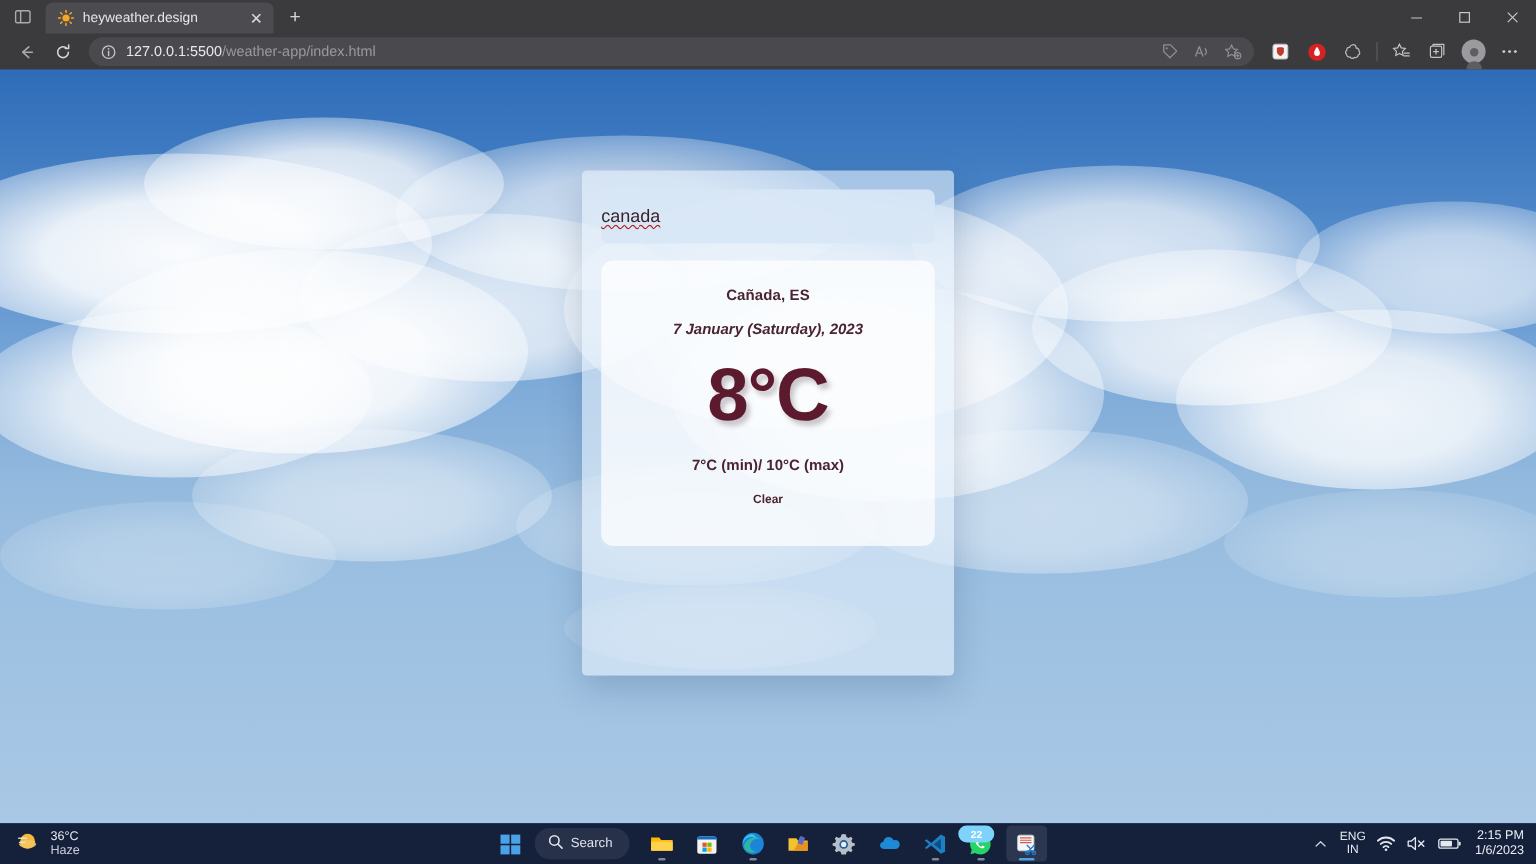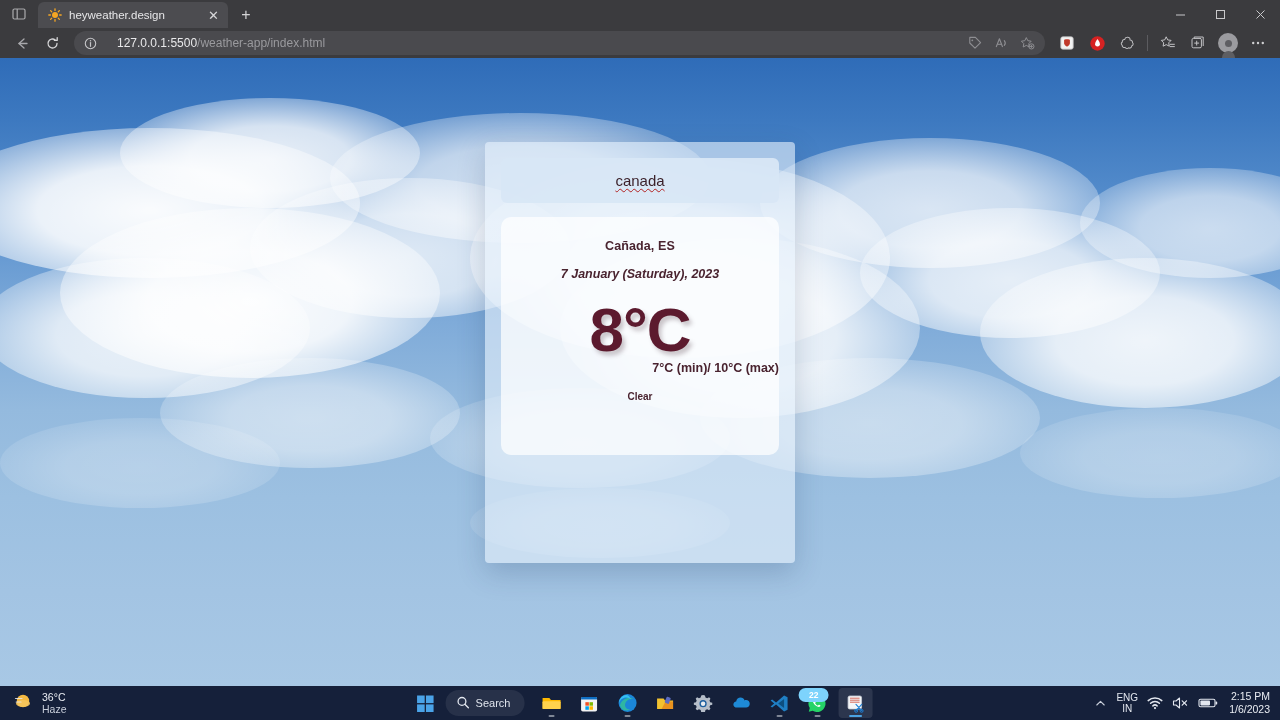--- a/index.html
+++ b/index.html
@@ -110,21 +110,20 @@
   .omnibox {
     flex: 1;
     height: 24px;
     background: #4a4a4e;
     border-radius: 12px;
     display: flex;
     align-items: center;
     padding: 0 6px 0 6px;
     margin: 0 6px;
     min-width: 0;
-    gap: 12px;
   }
   .omnibox-info {
     width: 20px; height: 20px;
     display: flex; align-items: center; justify-content: center;
     flex: none;
   }
   .url-text {
     font-size: 12px;
     margin-left: 5px;
     white-space: nowrap;
@@ -212,21 +211,20 @@
   }
 
   .search-box {
     width: 278px;
     height: 45px;
     background: rgba(216,231,246,.95);
     border: none;
     border-radius: 6px;
     display: flex;
     align-items: center;
-    justify-content: center;
     margin: 0 auto;
   }
   .search-text {
     font-size: 15px;
     color: #3a1f28;
     text-decoration: underline;
     text-decoration-color: #b22222;
     text-decoration-style: wavy;
     text-underline-offset: 2px;
     text-decoration-thickness: 1px;
@@ -261,21 +259,21 @@
     color: #5c1a2e;
     margin-top: 18px;
     line-height: 1;
     letter-spacing: -1px;
     text-shadow: 3px 4px 4px rgba(90,70,80,.30);
   }
   .minmax {
     font-size: 12.5px;
     font-weight: bold;
     color: #4a2430;
-    text-align: right;
+    margin-top: 20px;
   }
   .cond {
     font-size: 10px;
     font-weight: bold;
     color: #4a2430;
     margin-top: 16px;
   }
 
   
   .taskbar {

